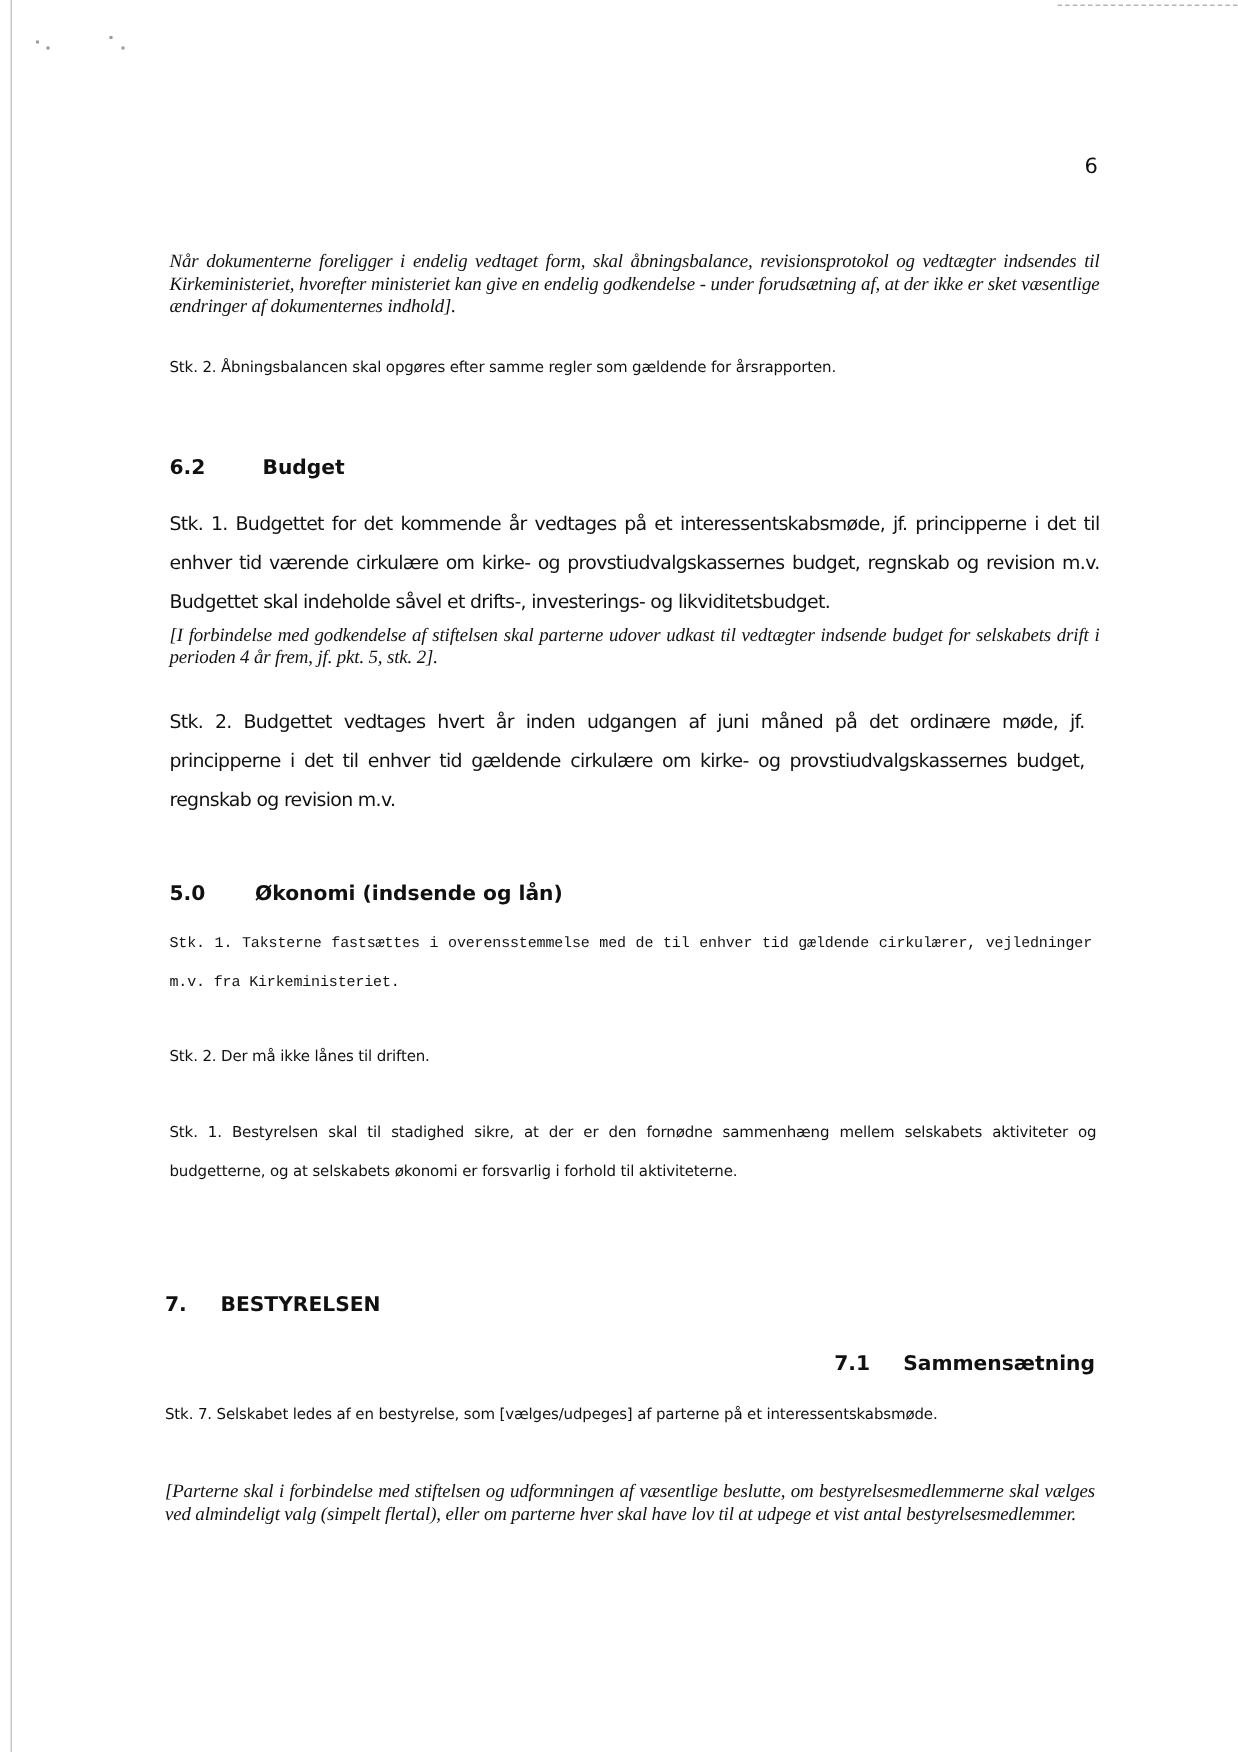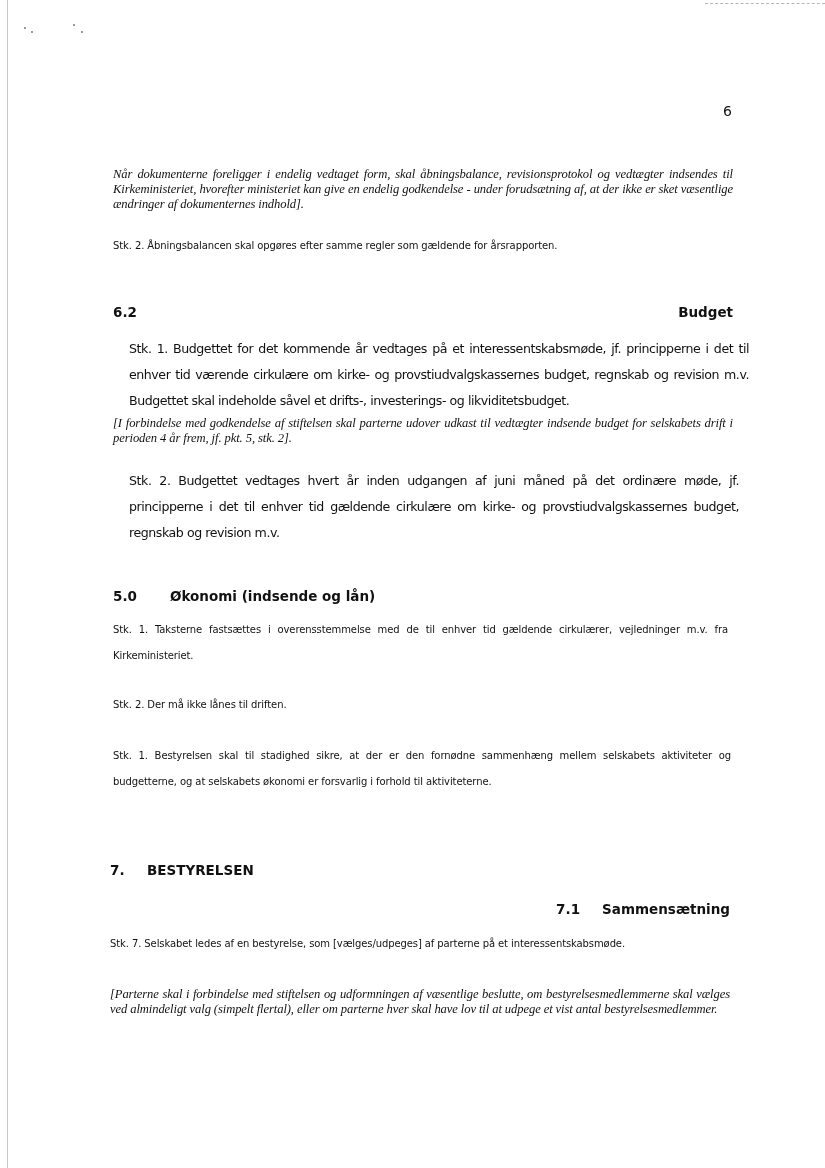--- a/index.html
+++ b/index.html
@@ -51,21 +51,20 @@
       font-family: "DejaVu Sans", sans-serif;
       font-size: 10px;
       line-height: 26px;
       letter-spacing: -0.1px;
     }
     .body-tahoma {
       font-family: "DejaVu Sans", sans-serif;
       font-size: 12.6px;
       line-height: 26px;
       letter-spacing: -0.45px;
-      margin-left: 16px;
     }
     .heading {
       font-family: "DejaVu Sans", sans-serif;
       font-weight: bold;
       font-size: 13.5px;
       display: flex;
     }
     .heading .num { width: 62px; display: inline-block; }
     .heading .num.wide { width: 57px; }
     .heading .num.h7 { width: 37px; }
@@ -81,37 +80,37 @@
 <div class="speck" style="left:31px;top:31px;"></div>
 <div class="speck" style="left:73px;top:24px;"></div>
 <div class="speck" style="left:81px;top:31px;"></div>
 
 <div class="page-number">6</div>
 
 <div class="block note justify" style="top:167px;font-style:italic;">Når dokumenterne foreligger i endelig vedtaget form, skal åbningsbalance, revisionsprotokol og vedtægter indsendes til Kirkeministeriet, hvorefter ministeriet kan give en endelig godkendelse - under forudsætning af, at der ikke er sket væsentlige ændringer af dokumenternes indhold].</div>
 
 <div class="block body-verdana" style="top:233px; width:625px;">Stk. 2. Åbningsbalancen skal opgøres efter samme regler som gældende for årsrapporten.</div>
 
-<div class="block heading" style="top:304px;justify-content:space-between;">
+<div class="block heading" style="top:304px;">
   <span class="num">6.2</span>
   <span>Budget</span>
 </div>
 
 <div class="block body-tahoma justify" style="top:336px;">Stk. 1. Budgettet for det kommende år vedtages på et interessentskabsmøde, jf. principperne i det til enhver tid værende cirkulære om kirke- og provstiudvalgskassernes budget, regnskab og revision m.v. Budgettet skal indeholde såvel et drifts-, investerings- og likviditetsbudget.</div>
 
 <div class="block note justify" style="top:416px;">[I forbindelse med godkendelse af stiftelsen skal parterne udover udkast til vedtægter indsende budget for selskabets drift i perioden 4 år frem, jf. pkt. 5, stk. 2].</div>
 
 <div class="block body-tahoma justify" style="top:468px; width:610px;">Stk. 2. Budgettet vedtages hvert år inden udgangen af juni måned på det ordinære møde, jf. principperne i det til enhver tid gældende cirkulære om kirke- og provstiudvalgskassernes budget, regnskab og revision m.v.</div>
 
 <div class="block heading" style="top:588px;">
   <span class="num wide">5.0</span>
   <span>Økonomi (indsende og lån)</span>
 </div>
 
-<div class="block body-verdana justify" style="top:617px; width:615px;">Stk. 1. Taksterne fastsættes i overensstemmelse med de til enhver tid gældende cirkulærer, vejledninger m.v. fra Kirkeministeriet.</div>
+<div class="block body-verdana justify" style="top:617px; width:615px;font-family:Liberation Mono, monospace;">Stk. 1. Taksterne fastsættes i overensstemmelse med de til enhver tid gældende cirkulærer, vejledninger m.v. fra Kirkeministeriet.</div>
 
 <div class="block body-verdana" style="top:692px;">Stk. 2. Der må ikke lånes til driften.</div>
 
 <div class="block body-verdana justify" style="top:743px; width:618px;">Stk. 1. Bestyrelsen skal til stadighed sikre, at der er den fornødne sammenhæng mellem selskabets aktiviteter og budgetterne, og at selskabets økonomi er forsvarlig i forhold til aktiviteterne.</div>
 
 <div class="block heading" style="top:862px; left:110px;">
   <span class="num h7">7.</span>
   <span>BESTYRELSEN</span>
 </div>
 

